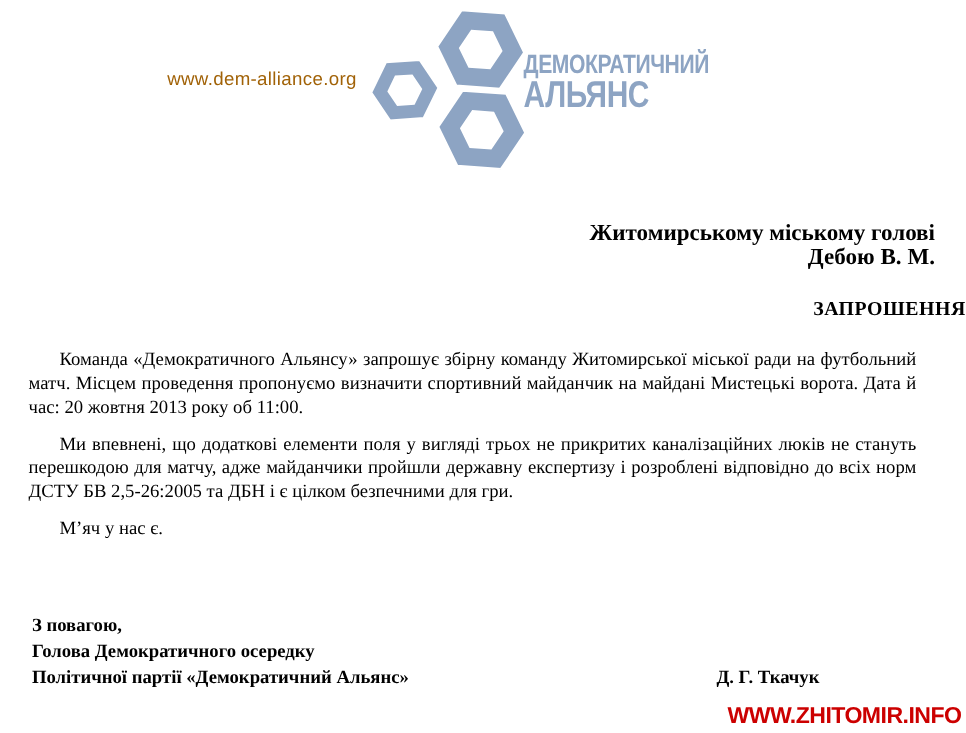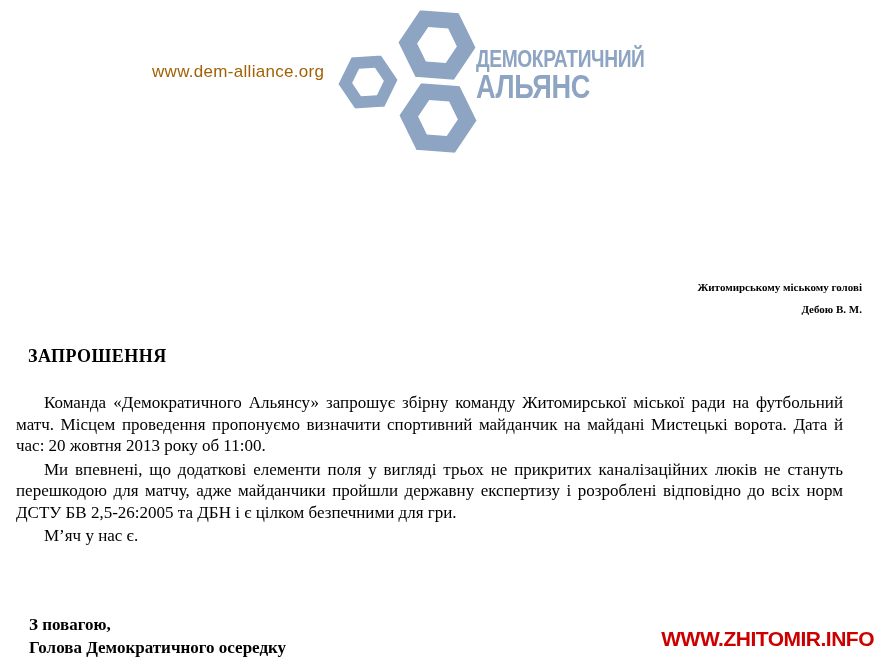--- a/index.html
+++ b/index.html
@@ -36,55 +36,55 @@
     font-weight: bold;
     color: #8da4c3;
     transform: scaleX(0.8);
     transform-origin: left top;
     white-space: nowrap;
   }
   .wordmark .wm1 { font-size: 24px; line-height: 24px; letter-spacing: -0.5px; }
   .wordmark .wm2 { font-size: 34px; line-height: 31px; letter-spacing: -0.5px; }
   
   .recipient {
-    margin-top: 116px;
-    padding-right: 16px;
+    margin-top: 40px;
+    padding-right: 28px;
     text-align: right;
     font-weight: bold;
-    font-size: 11px;
+    font-size: 21px;
     line-height: 22px;
   }
   .title {
     margin-top: 26px;
-    text-align: left;
+    text-align: right;
     font-weight: bold;
     font-size: 18px;
     letter-spacing: 0.5px;
     margin-left: 28px;
   }
   .body-text {
     margin: 25px 33px 0 14px;
     text-align: justify;
     font-size: 17px;
     line-height: 21.5px;
   }
-  .body-text p { margin: 2px; text-indent: 28px; }
+  .body-text p { margin: 12px; text-indent: 28px; }
   .closing {
     margin: 66px 33px 0 29px;
     font-weight: bold;
     font-size: 17px;
     line-height: 23.5px;
   }
   .sig-row { display: flex; }
   .signer { margin-left: auto; margin-right: 100px; white-space: nowrap; text-align: center; }
   
   .watermark {
     position: absolute;
     right: 4px;
-    bottom: 15px;
+    bottom: 3px;
     font-family: "Liberation Sans", sans-serif;
     font-weight: bold;
     font-size: 21px;
     letter-spacing: -0.5px;
     color: #cc0000;
   }
 </style>
 </head>
 <body>
 
@@ -119,17 +119,18 @@
 <div class="body-text">
   <p>Команда «Демократичного Альянсу» запрошує збірну команду Житомирської міської ради на футбольний матч. Місцем проведення пропонуємо визначити спортивний майданчик на майдані Мистецькі ворота. Дата й час: 20 жовтня 2013 року об 11:00.</p>
   <p>Ми впевнені, що додаткові елементи поля у вигляді трьох не прикритих каналізаційних люків не стануть перешкодою для матчу, адже майданчики пройшли державну експертизу і розроблені відповідно до всіх норм ДСТУ БВ 2,5-26:2005 та ДБН і є цілком безпечними для гри.</p>
   <p>М’яч у нас є.</p>
 </div>
 
 <div class="closing">
   <div>З повагою,</div>
   <div>Голова Демократичного осередку</div>
   <div class="sig-row">
+    <span>Політичної партії «Демократичний Альянс»</span>
     <span class="signer">Д. Г. Ткачук</span>
   </div>
 </div>
 
 <div class="watermark">WWW.ZHITOMIR.INFO</div>
 
 </body></html>

